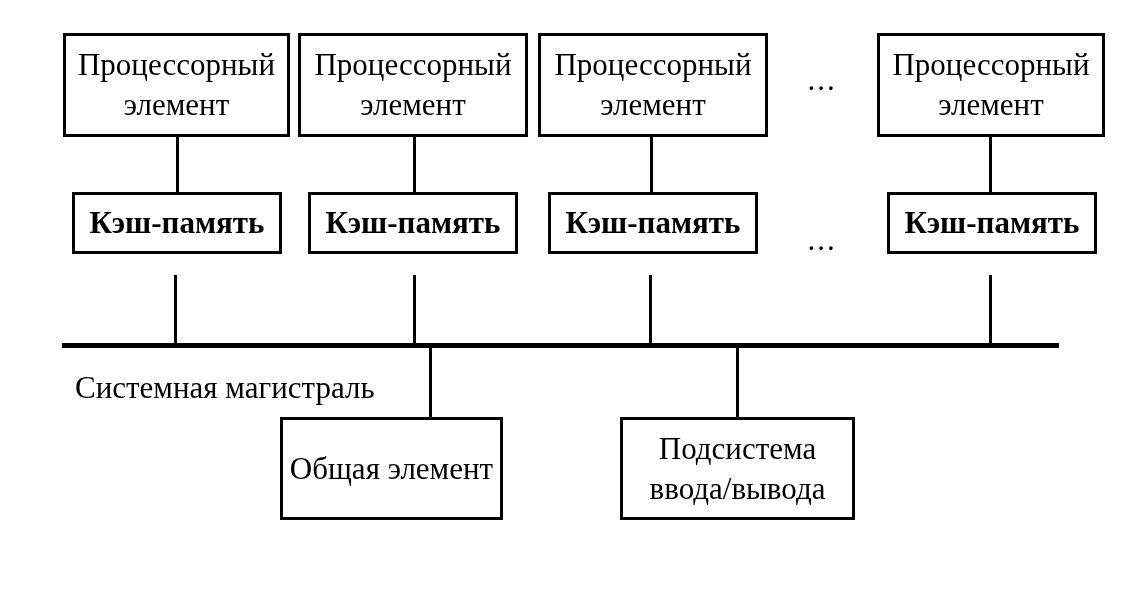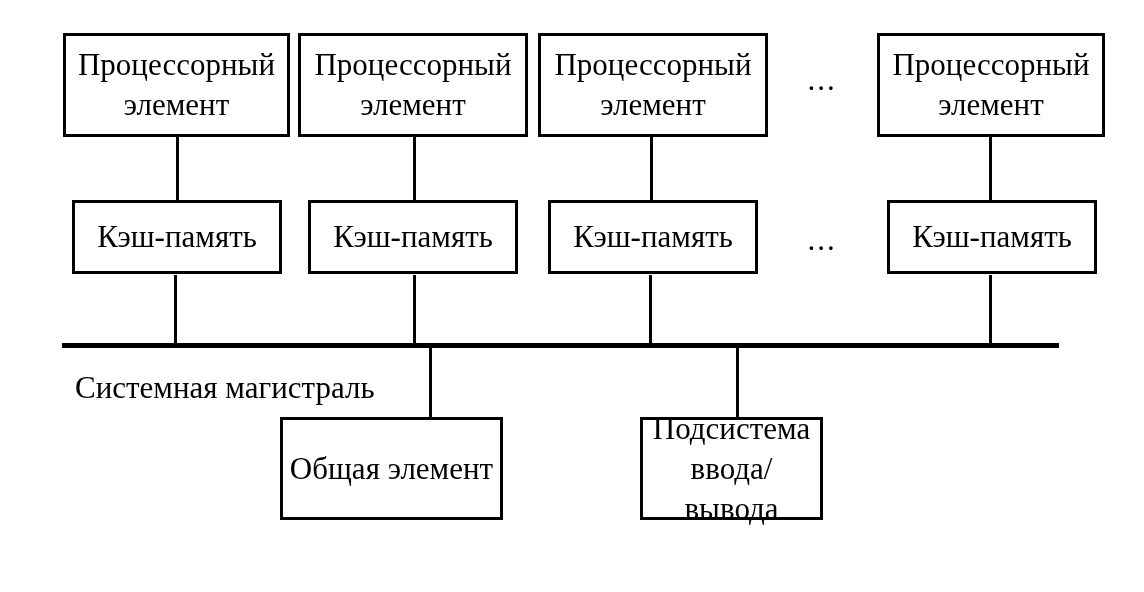--- a/index.html
+++ b/index.html
@@ -19,21 +19,21 @@
     background: #ffffff;
     display: flex;
     align-items: center;
     justify-content: center;
     text-align: center;
     font-size: 31px;
     line-height: 40px;
     padding: 16px 2px;
   }
   .proc   { top: 33px;  height: 104px; }
-  .cache  { top: 200px; height: 74px; }
+  .cache  { top: 192px; height: 62px; font-weight: bold; }
   .bottom { top: 417px; height: 103px; }
   .vline {
     position: absolute;
     width: 3px;
     background: #000000;
   }
   .bus {
     position: absolute;
     left: 62px;
     top: 343px;
@@ -108,17 +108,17 @@
 
   <div class="bus"></div>
   <div class="bus-label">Системная магистраль</div>
 
   <div class="vline" style="left:429px; top:347px; height:70px;"></div>
   <div class="vline" style="left:736px; top:347px; height:70px;"></div>
 
   <div class="box bottom" style="left:280px; width:223px;">
     <span>Общая элемент</span>
   </div>
-  <div class="box bottom" style="left:620px; width:183px;margin-left:20px;">
+  <div class="box bottom" style="left:620px; width:235px;">
     <span>Подсистема ввода/вывода</span>
   </div>
 
 </div>
 
 </body></html>

